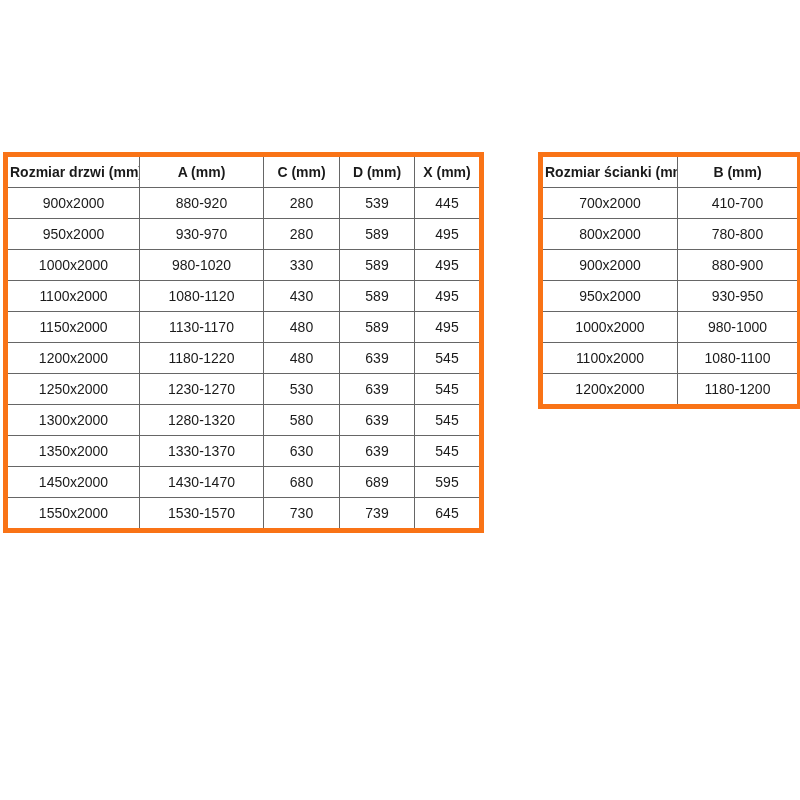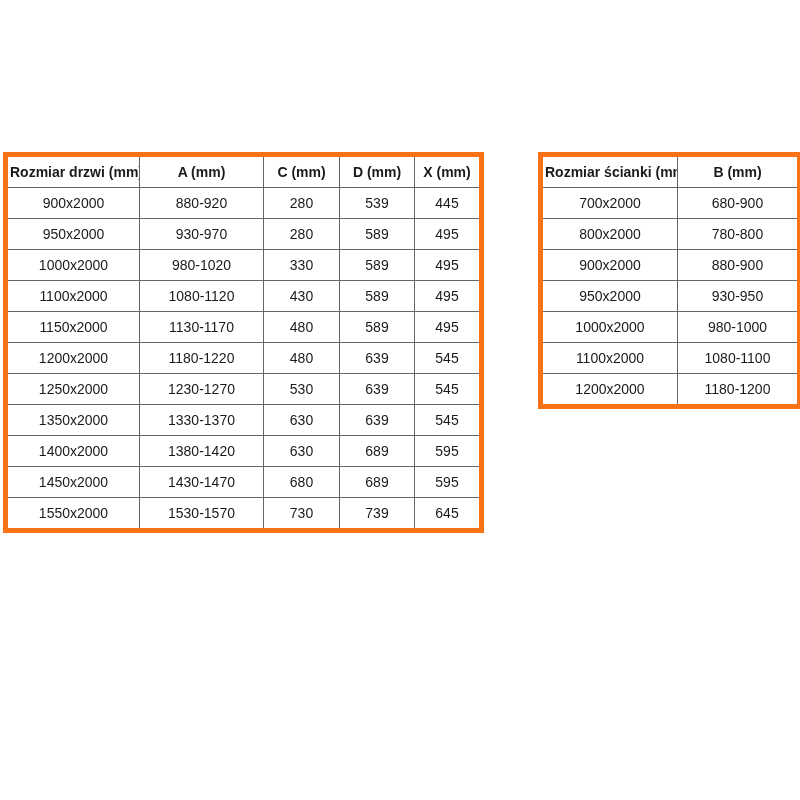--- a/index.html
+++ b/index.html
@@ -119,32 +119,32 @@
           <td>545</td>
         </tr>
         <tr>
           <td>1250x2000</td>
           <td>1230-1270</td>
           <td>530</td>
           <td>639</td>
           <td>545</td>
         </tr>
         <tr>
+          <td>1300x2000</td>
+          <td>1280-1320</td>
+          <td>580</td>
+          <td>639</td>
+          <td>545</td>
+        </tr>
+        <tr>
           <td>1350x2000</td>
           <td>1330-1370</td>
           <td>630</td>
           <td>639</td>
           <td>545</td>
-        </tr>
-        <tr>
-          <td>1400x2000</td>
-          <td>1380-1420</td>
-          <td>630</td>
-          <td>689</td>
-          <td>595</td>
         </tr>
         <tr>
           <td>1450x2000</td>
           <td>1430-1470</td>
           <td>680</td>
           <td>689</td>
           <td>595</td>
         </tr>
         <tr>
           <td>1550x2000</td>
@@ -163,21 +163,21 @@
     </colgroup>
     <thead>
         <tr>
           <th>Rozmiar ścianki (mm)</th>
           <th>B (mm)</th>
         </tr>
       </thead>
     <tbody>
         <tr>
           <td>700x2000</td>
-          <td>680-900</td>
+          <td>410-700</td>
         </tr>
         <tr>
           <td>800x2000</td>
           <td>780-800</td>
         </tr>
         <tr>
           <td>900x2000</td>
           <td>880-900</td>
         </tr>
         <tr>

